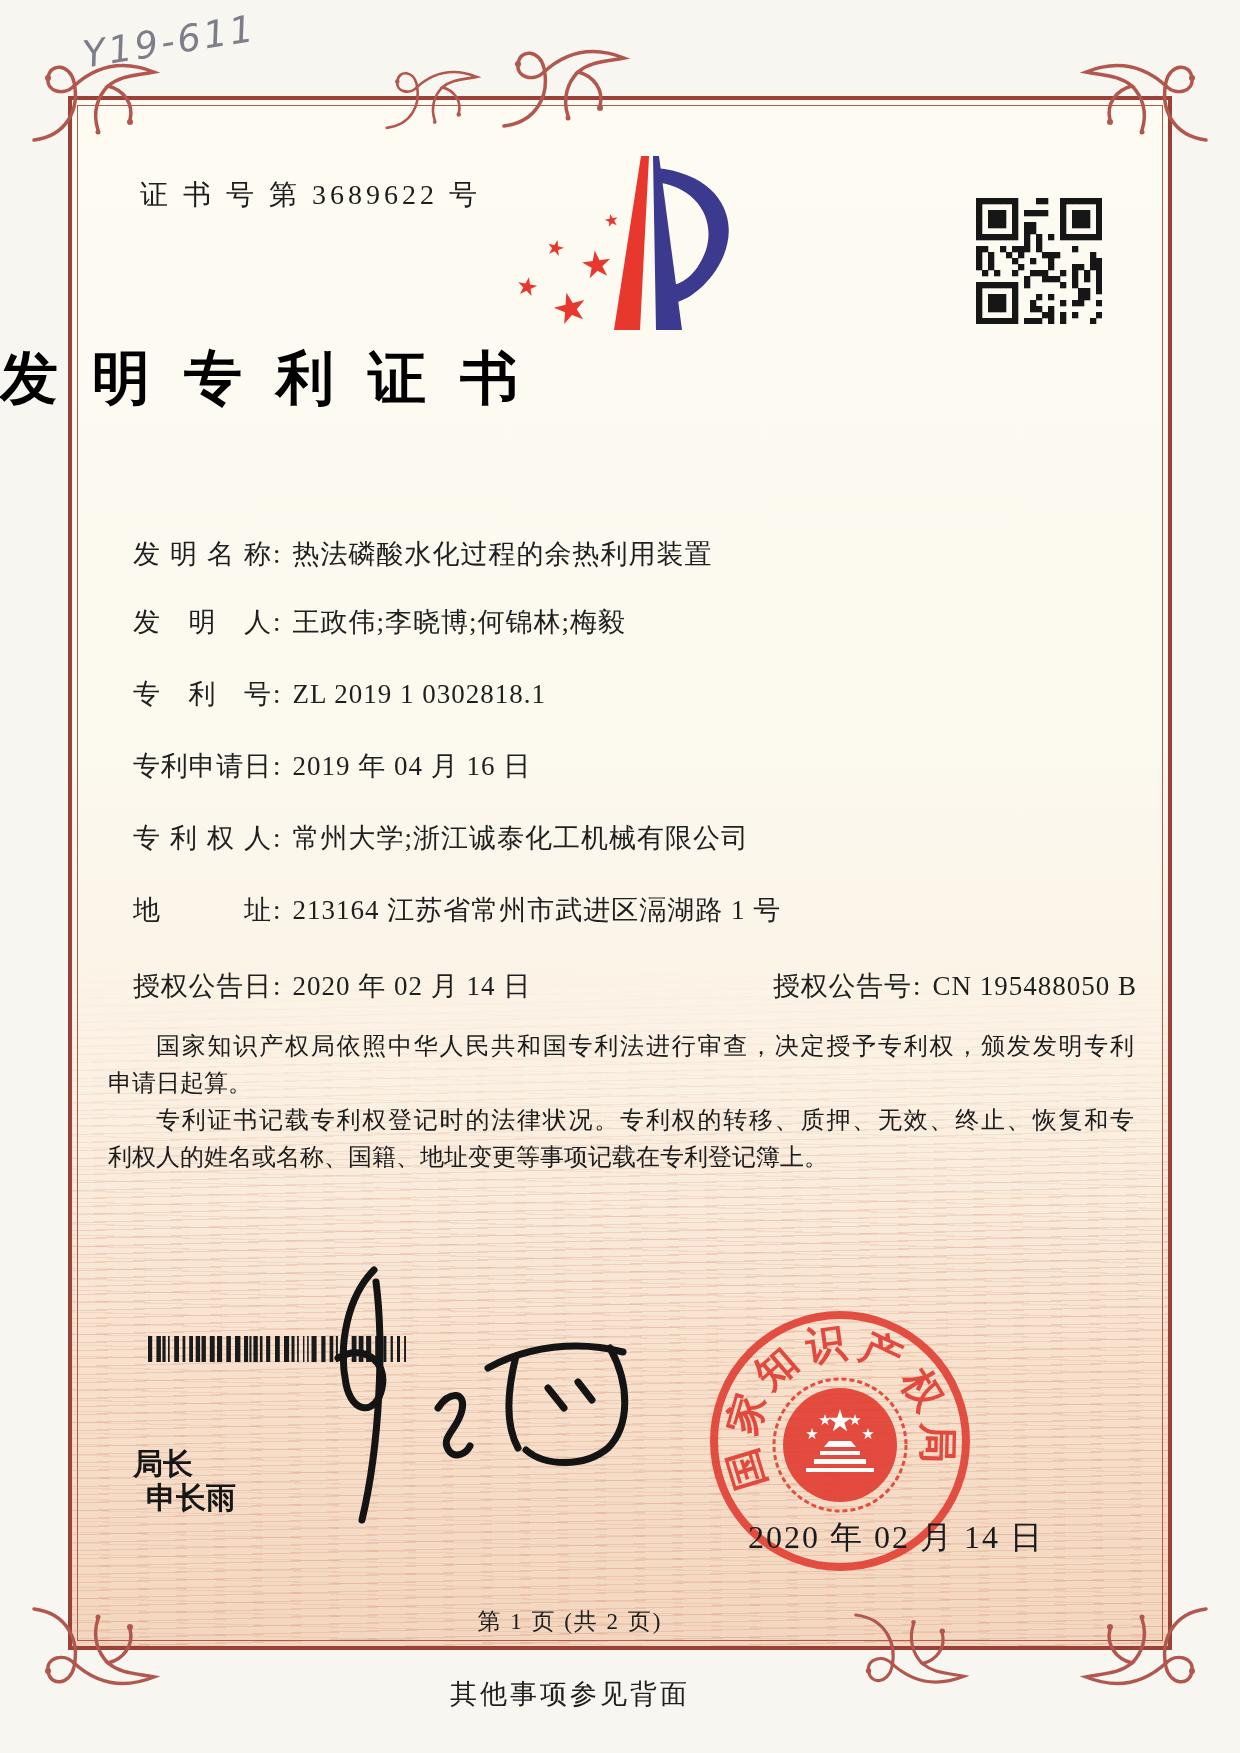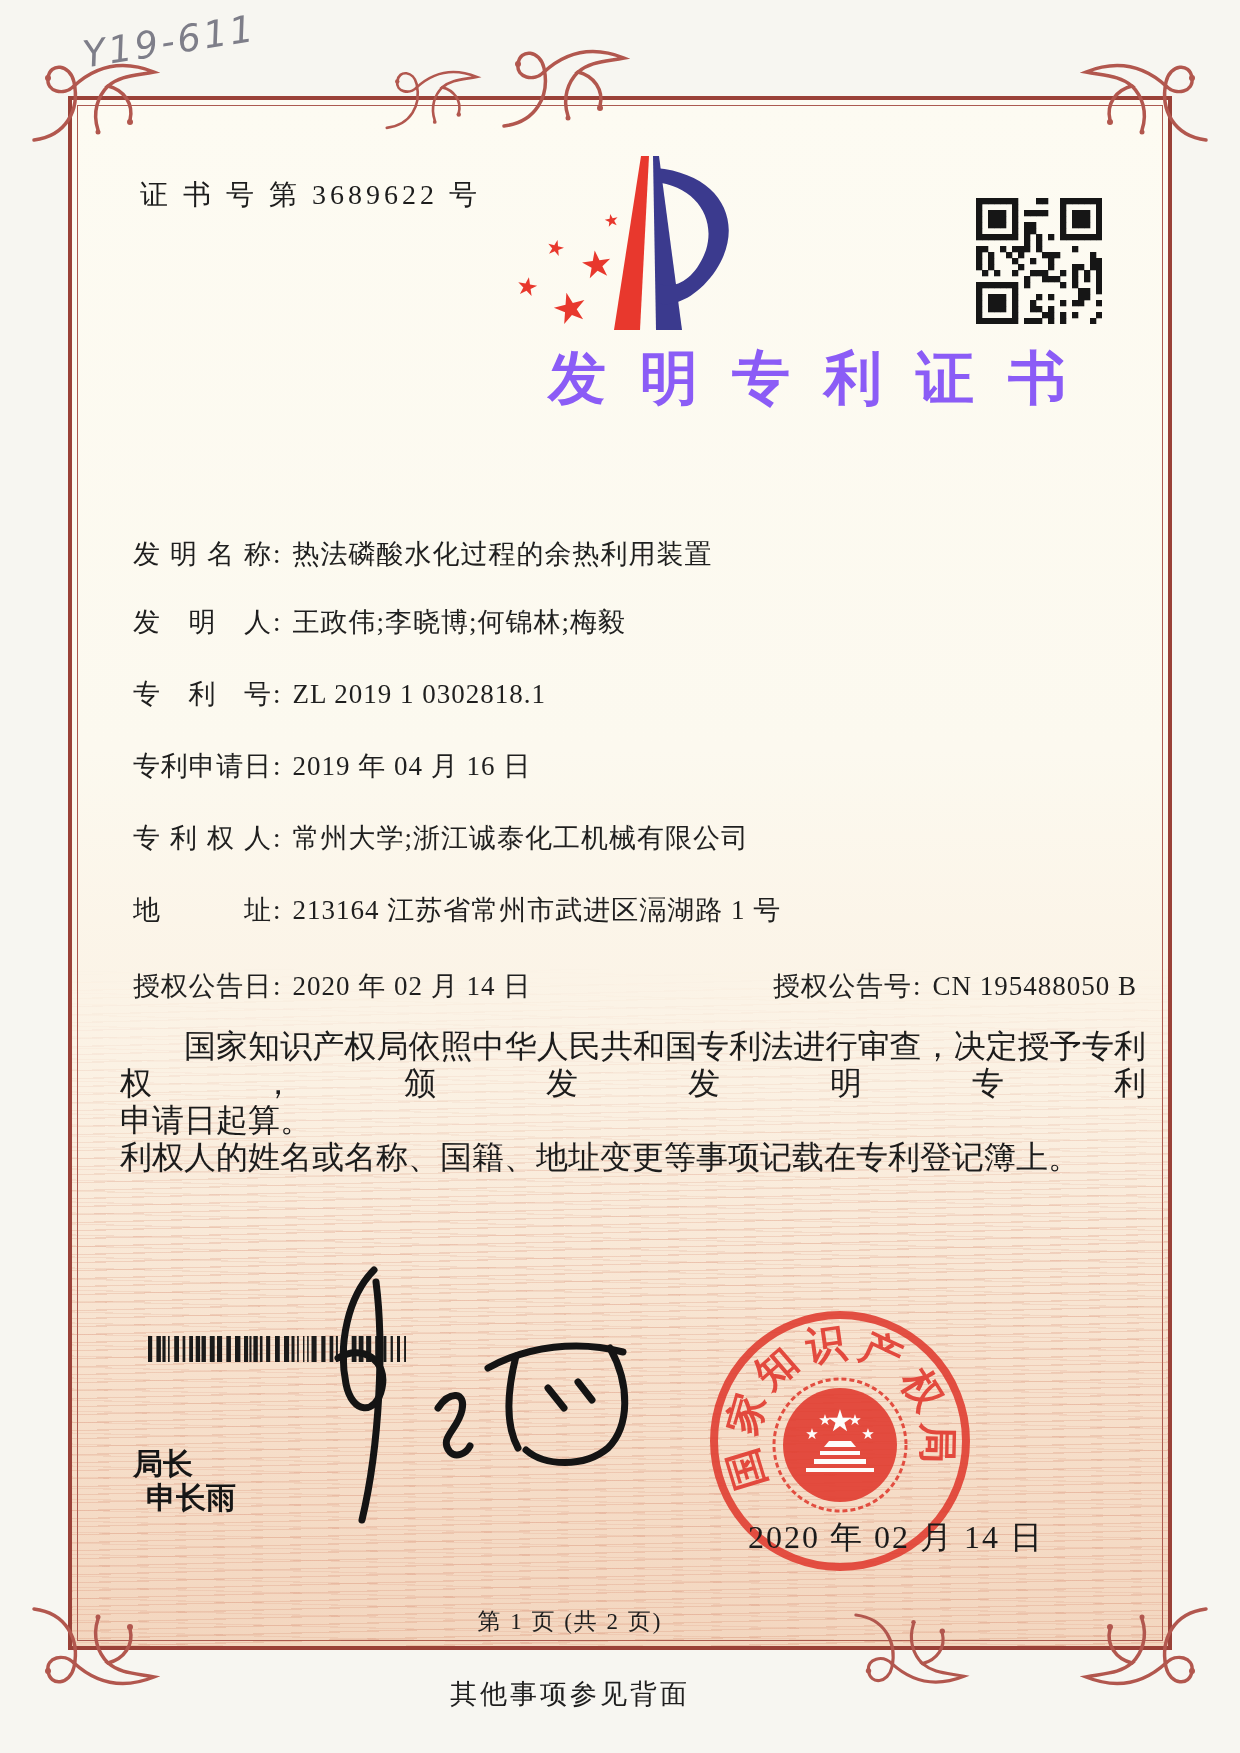--- a/index.html
+++ b/index.html
@@ -36,32 +36,32 @@
     mask-image:linear-gradient(180deg, rgba(0,0,0,0) 0%, #000 40%, #000 100%);
   }
   
   .orn{position:absolute;width:130px;height:95px;overflow:visible;pointer-events:none;}
   
   .cert-no{left:140px;top:176px;font-size:28px;letter-spacing:4px;color:#1d1d1d;}
   .logo{left:468px;top:146px;width:264px;height:192px;}
   .logo .star{position:absolute;color:#e8382d;line-height:1;font-family:"DejaVu Sans",sans-serif;}
   .qr{left:976px;top:198px;width:126px;height:126px;}
   .title{
-    left:0;top:340px;width:1100px;text-align:right;
-    font-size:58px;font-weight:700;color:#8b5cf6;
+    left:0;top:340px;width:1100px;text-align:left;
+    font-size:58px;font-weight:700;color:#000000;
     letter-spacing:34px;white-space:nowrap;
   }
   
   .frow{position:absolute;left:133px;font-size:27px;color:#1f1f1f;white-space:nowrap;}
   .flabel{display:inline-block;width:138px;text-align:justify;text-align-last:justify;}
   .fcolon{display:inline-block;margin:0 12px 0 2px;}
   .fvalue{letter-spacing:1px;}
   .grant2{position:absolute;left:640px;top:0;}
   
-  .paras{left:108px;top:1028px;width:1026px;font-size:32px;color:#1c1c1c;margin-left:12px;}
+  .paras{left:108px;top:1028px;width:1026px;font-size:24px;color:#1c1c1c;}
   .pline{line-height:37px;text-align:justify;}
   .fill{text-align-last:justify;}
   .indent{text-indent:2em;}
   
   .barcode{left:148px;top:1336px;width:272px;height:26px;}
   .director-title{left:133px;top:1428px;font-family:"Liberation Sans",sans-serif;font-weight:600;font-size:30px;color:#161616;margin-top:16px;}
   .director-name{left:146px;top:1478px;font-family:"Liberation Sans",sans-serif;font-weight:700;font-size:30px;color:#161616;}
   .sign{left:278px;top:1248px;width:380px;height:305px;}
   .seal{left:710px;top:1311px;width:260px;height:260px;opacity:.94;}
   .seal-ring{position:absolute;left:0;top:0;width:244px;height:244px;border:8px solid rgba(224,56,45,.92);border-radius:50%;}
@@ -352,20 +352,21 @@
 <div class="frow" style="top:968px">
   <span class="flabel">授权公告日</span><span class="fcolon">:</span><span class="fvalue">2020 年 02 月 14 日</span>
   <span class="grant2">
     <span class="flabel">授权公告号</span><span class="fcolon">:</span><span class="fvalue">CN 195488050 B</span>
   </span>
 </div>
 
 <div class="abs paras">
   <div class="pline fill indent">国家知识产权局依照中华人民共和国专利法进行审查，决定授予专利权，颁发发明专利</div>
   <div class="pline">申请日起算。</div>
+  <div class="pline fill indent">专利证书记载专利权登记时的法律状况。专利权的转移、质押、无效、终止、恢复和专</div>
   <div class="pline">利权人的姓名或名称、国籍、地址变更等事项记载在专利登记簿上。</div>
 </div>
 
 <div class="abs barcode" id="barcode"><svg width="272" height="26" viewBox="0 0 272 26" fill="#1a1a1a">
       <rect x="0.0" y="0" width="4.2" height="26"></rect>
       <rect x="8.4" y="0" width="4.5" height="26"></rect>
       <rect x="14.4" y="0" width="3.2" height="26"></rect>
       <rect x="20.0" y="0" width="1.7" height="26"></rect>
       <rect x="26.2" y="0" width="4.8" height="26"></rect>
       <rect x="34.6" y="0" width="2.7" height="26"></rect>

